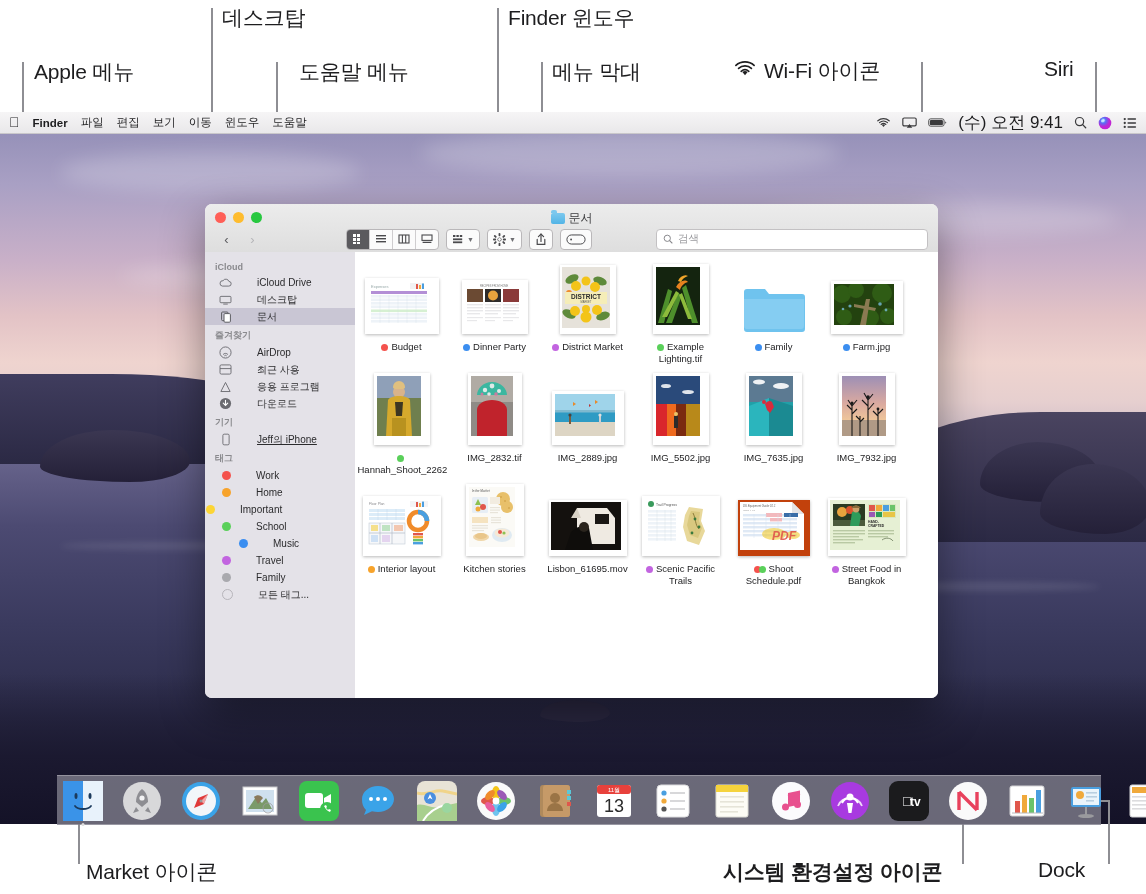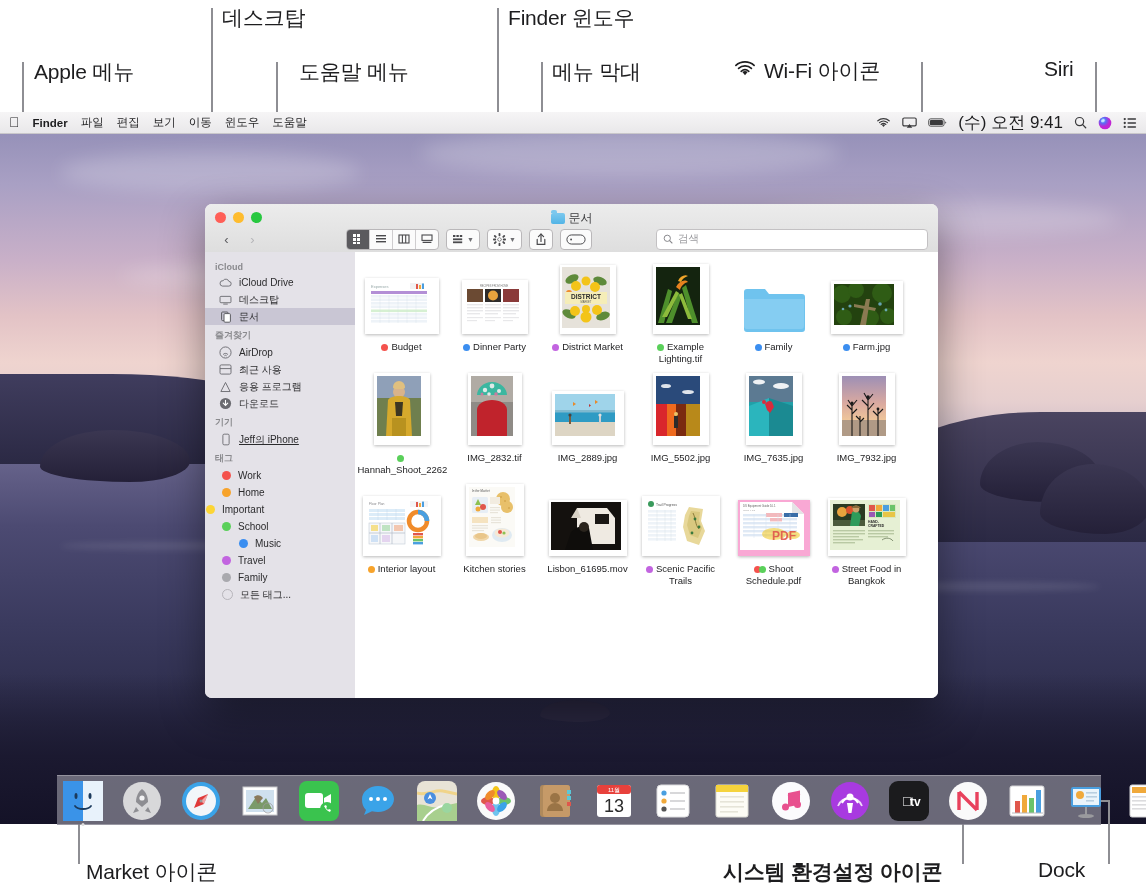--- a/index.html
+++ b/index.html
@@ -61,21 +61,21 @@
   .seg div.on{background:#5b5a5e;}
   .tbtn{height:19px;border:1px solid #b9b7b9;border-radius:4px;background:#fbfbfb;display:flex;align-items:center;
      justify-content:center;gap:3px;padding:0 5px;color:#4a4a4d;font-size:10px;}
   .caret{font-size:7px;color:#6e6e72;}
   .searchbox{margin-left:auto;width:258px;height:19px;border:1px solid #c3c1c3;border-radius:4px;background:#fff;
      display:flex;align-items:center;gap:5px;padding:0 6px;font-size:10.5px;color:#9a9a9e;}
 
   #wbody{position:absolute;left:0;top:48px;right:0;bottom:0;display:flex;}
   #sidebar{width:150px;background:#e4e2e8;padding-top:6px;font-size:10px;color:#2b2b2d;overflow:hidden;}
   .sgroup{font-size:9px;color:#8a8a8e;padding:4px 0 2px 10px;font-weight:bold;}
-  .srow{display:flex;align-items:center;gap:7px;height:17px;padding-left:14px;}
+  .srow{display:flex;align-items:center;gap:25px;height:17px;padding-left:14px;}
   .srow.sel{background:#c9c6d4;}
   .sdot{width:9px;height:9px;border-radius:50%;flex:0 0 auto;}
   .sdot.hollow{background:transparent;border:1.5px solid #b7b5bb;}
   .sicon{width:13px;height:13px;flex:0 0 auto;display:flex;align-items:center;justify-content:center;color:#6a6a70;}
 
   #content{flex:1;background:#fff;padding:10px 0 0 0;}
   .grid{display:flex;flex-wrap:wrap;}
   .cell{width:93px;margin:0 0 8px 0;display:flex;flex-direction:column;align-items:center;}
   .thumbwrap{height:72px;display:flex;align-items:flex-end;justify-content:center;}
   .thumb{box-shadow:0 1px 3px rgba(0,0,0,.28);background:#fff;}
@@ -886,21 +886,21 @@
                     <circle cx="47" cy="34" r="1.4"></circle>
                   </g>
                 </svg>
           </div>
             </div>
           <div class="caption"><span class="tagdot" style="background:#c264e0"></span><span>Scenic Pacific Trails</span></div>
         </div>
 
         <div class="cell">
           <div class="thumbwrap">
-              <div class="thumb" style="width:68px;height:52px;background:#f9a8d4;padding:2px;">
+              <div class="thumb" style="width:68px;height:52px;background:#c2410c;padding:2px;font-style:italic;">
             <svg width="64" height="48" viewBox="0 0 64 48">
                   <path d="M0 0h52l12 12v36H0z" fill="#fff"></path>
                   <path d="M52 0l12 12H52z" fill="#e4e4e6"></path>
                   <text x="3" y="5" font-size="2.8" fill="#666">DS Equipment Guide 10.1</text>
                   <text x="3" y="8.6" font-size="2.4" fill="#999">Week 4 7/1</text>
                   <g fill="#dfe9f5">
                     <rect x="3" y="12" width="54" height="2.4"></rect>
                     <rect x="3" y="16" width="54" height="2.4"></rect>
                     <rect x="3" y="20" width="54" height="2.4"></rect>
                     <rect x="3" y="24" width="54" height="2.4"></rect>

